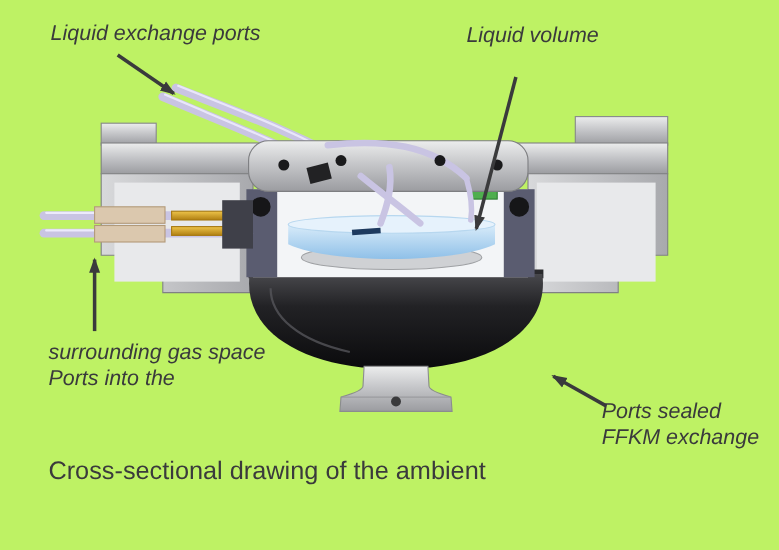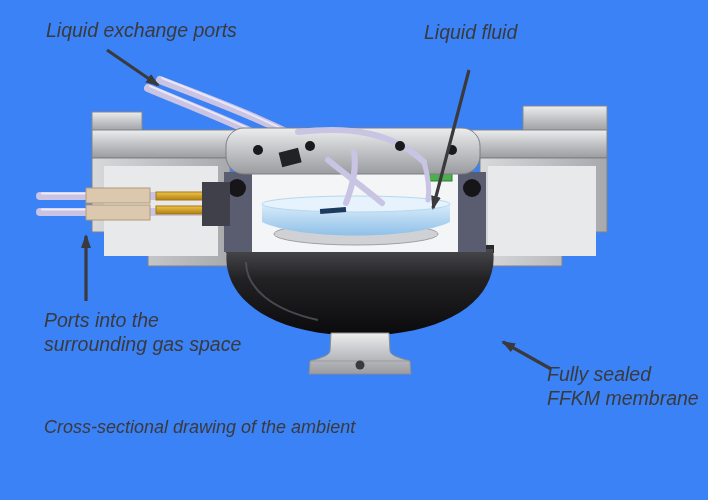--- a/index.html
+++ b/index.html
@@ -1,22 +1,22 @@
 <!DOCTYPE html>
 <html><head>
 <meta charset="utf-8">
 <style>
   * { margin:0; padding:0; box-sizing:border-box; }
   html, body { width:708px; height:500px; background:#ffffff; overflow:hidden; }
   body { font-family:"Liberation Sans", sans-serif; color:#3a3a3c; }
-  .stage { position:relative; width:708px; height:500px; background:#3b82f6; }
+  .stage { position:relative; width:708px; height:500px; background:#bef264; }
   .stage > svg { position:absolute; left:0; top:0; }
   .label { position:absolute; font-style:italic; font-size:19.5px; line-height:24px; color:#3a3a3c; }
   .label span { display:block; white-space:nowrap; }
-  .caption { position:absolute; font-style:italic; font-size:18px; line-height:26px; color:#3a3a3c; }
+  .caption { position:absolute; font-size:23px; line-height:26px; color:#3a3a3c; }
   .caption span { display:block; white-space:nowrap; }
 </style>
 </head>
 <body>
 
 <div class="stage">
 
   <svg width="708" height="500" viewBox="0 0 708 500" xmlns="http://www.w3.org/2000/svg">
     <defs>
       <linearGradient id="metalV" x1="0" y1="0" x2="0" y2="1">
@@ -122,30 +122,30 @@
       <path d="M86,301 L86,236" marker-end="url(#arrowHead)"></path>
       <path d="M551,369 L503,342" marker-end="url(#arrowHead)"></path>
     </g>
   </svg>
 
   <div class="label" style="left:46px; top:18px;">
     <span>Liquid exchange ports</span>
   </div>
 
   <div class="label" style="left:424px; top:20px;">
-    <span>Liquid fluid</span>
+    <span>Liquid volume</span>
   </div>
 
   <div class="label" style="left:44px; top:308px;">
+    <span>surrounding gas space</span>
     <span>Ports into the</span>
-    <span>surrounding gas space</span>
   </div>
 
   <div class="label" style="left:547px; top:362px;">
-    <span>Fully sealed</span>
-    <span>FFKM membrane</span>
+    <span>Ports sealed</span>
+    <span>FFKM exchange</span>
   </div>
 
   <div class="caption" style="left:44px; top:414px;">
     <span>Cross-sectional drawing of the ambient</span>
   </div>
 
 </div>
 
 </body></html>

